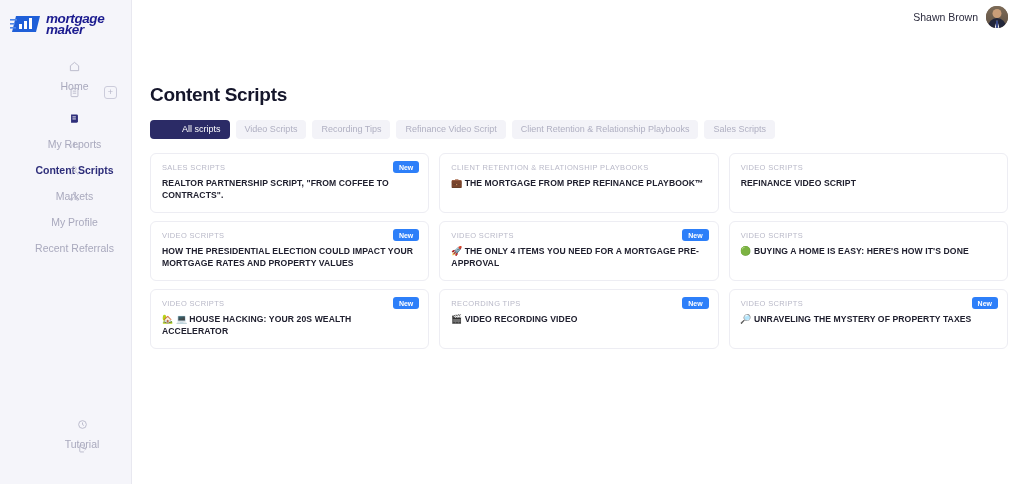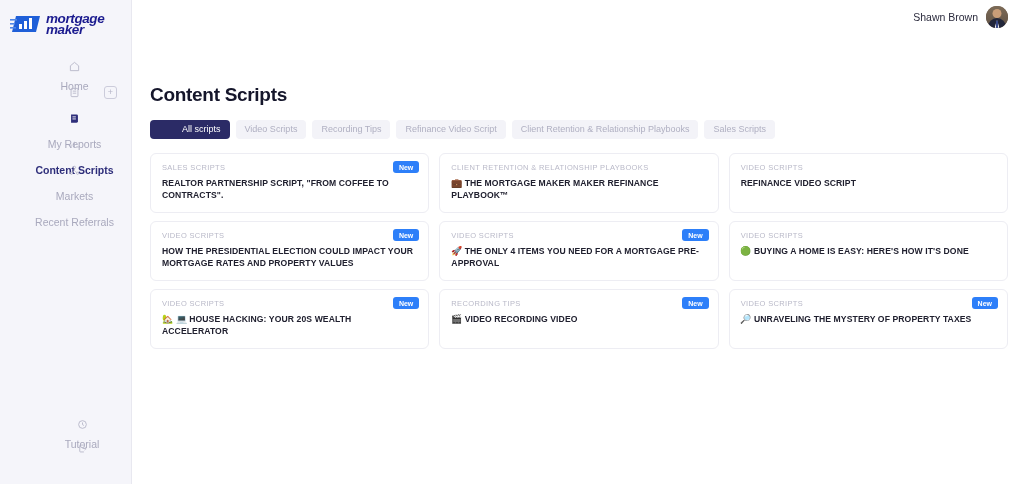--- a/index.html
+++ b/index.html
@@ -206,20 +206,29 @@
 
       <div class="nav-item">
         <span class="nav-ico">
           <svg viewBox="0 0 16 16" fill="none" stroke="currentColor" stroke-width="1.3">
               <path d="M3 13V8M8 13V4M13 13v-3"></path>
             </svg>
         </span>
         <span>Markets</span>
       </div>
 
+      <div class="nav-item">
+        <span class="nav-ico">
+          <svg viewBox="0 0 16 16" fill="none" stroke="currentColor" stroke-width="1.3">
+              <circle cx="8" cy="5.5" r="2.6"></circle>
+              <path d="M3 14c0-2.8 2.2-4.3 5-4.3s5 1.5 5 4.3"></path>
+            </svg>
+        </span>
+        <span>My Profile</span>
+      </div>
 
 
       <div class="nav-item">
         <span class="nav-ico">
           <svg viewBox="0 0 16 16" fill="none" stroke="currentColor" stroke-width="1.3">
               <circle cx="8" cy="3.5" r="1.6"></circle>
               <circle cx="3.5" cy="12" r="1.6"></circle>
               <circle cx="12.5" cy="12" r="1.6"></circle>
               <path d="M8 5.2v3M6.9 9.3 4.7 10.8M9.1 9.3l2.2 1.5"></path>
             </svg>
@@ -278,21 +287,21 @@
       <div class="grid">
 
         <div class="card">
           <div class="card-cat">SALES SCRIPTS</div>
           <div class="card-title"><span>REALTOR PARTNERSHIP SCRIPT, "FROM COFFEE TO CONTRACTS".</span></div>
           <div class="badge">New</div>
         </div>
 
         <div class="card">
           <div class="card-cat">CLIENT RETENTION &amp; RELATIONSHIP PLAYBOOKS</div>
-          <div class="card-title"><span class="card-emoji">💼</span><span>THE MORTGAGE MAKER MAKER REFINANCE PLAYBOOK™</span></div>
+          <div class="card-title"><span class="card-emoji">💼</span><span>THE MORTGAGE FROM PREP REFINANCE PLAYBOOK™</span></div>
         </div>
 
         <div class="card">
           <div class="card-cat">VIDEO SCRIPTS</div>
           <div class="card-title"><span>REFINANCE VIDEO SCRIPT</span></div>
         </div>
 
         <div class="card row2" style="min-height:52px">
           <div class="card-cat">VIDEO SCRIPTS</div>
           <div class="card-title"><span>HOW THE PRESIDENTIAL ELECTION COULD IMPACT YOUR MORTGAGE RATES AND PROPERTY VALUES</span></div>

